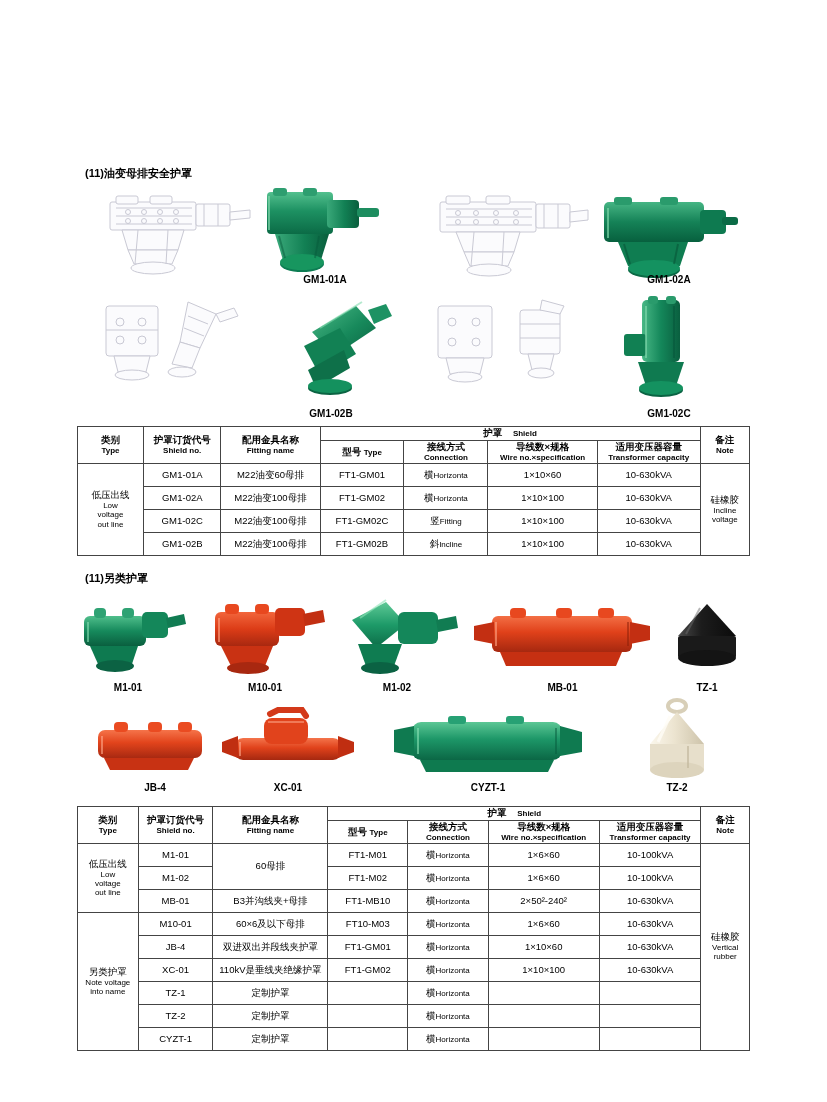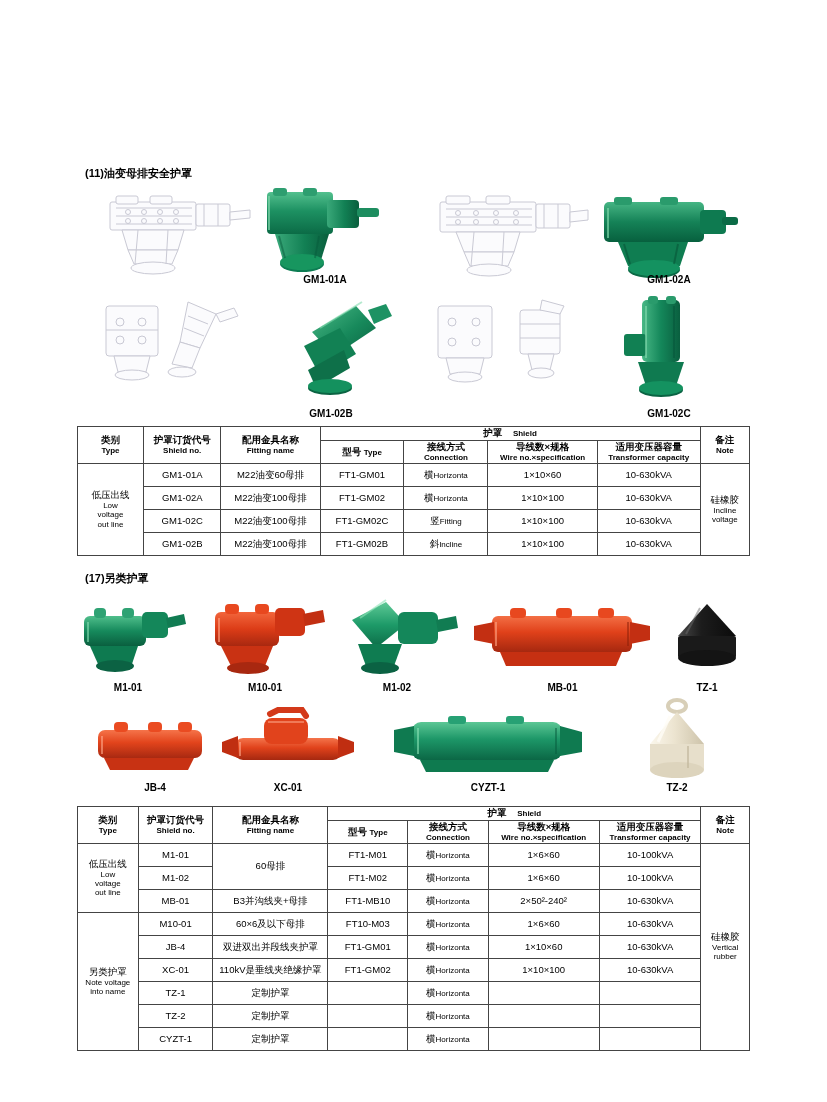--- a/index.html
+++ b/index.html
@@ -352,21 +352,21 @@
       <td style="height:20px;">GM1-02B</td>
       <td>M22油变100母排</td>
       <td>FT1-GM02B</td>
       <td><span class="cn">斜</span><span class="en">Incline</span></td>
       <td>1×10×100</td>
       <td>10-630kVA</td>
     </tr>
   </tbody>
     </table>
 
-  <div class="sec-title" style="left:85px;top:571px;">(17)另类护罩</div>
+  <div class="sec-title" style="left:85px;top:571px;">(11)另类护罩</div>
 
   <div class="fig" style="left:76px;top:592px;">
     <svg width="120" height="90" viewBox="0 0 120 90">
       <defs>
         <linearGradient id="gm1" x1="0" y1="0" x2="0" y2="1">
           <stop offset="0%" stop-color="#4fbe8b"></stop>
           <stop offset="50%" stop-color="#168a5c"></stop>
           <stop offset="100%" stop-color="#0a5f3f"></stop>
         </linearGradient>
       </defs>

